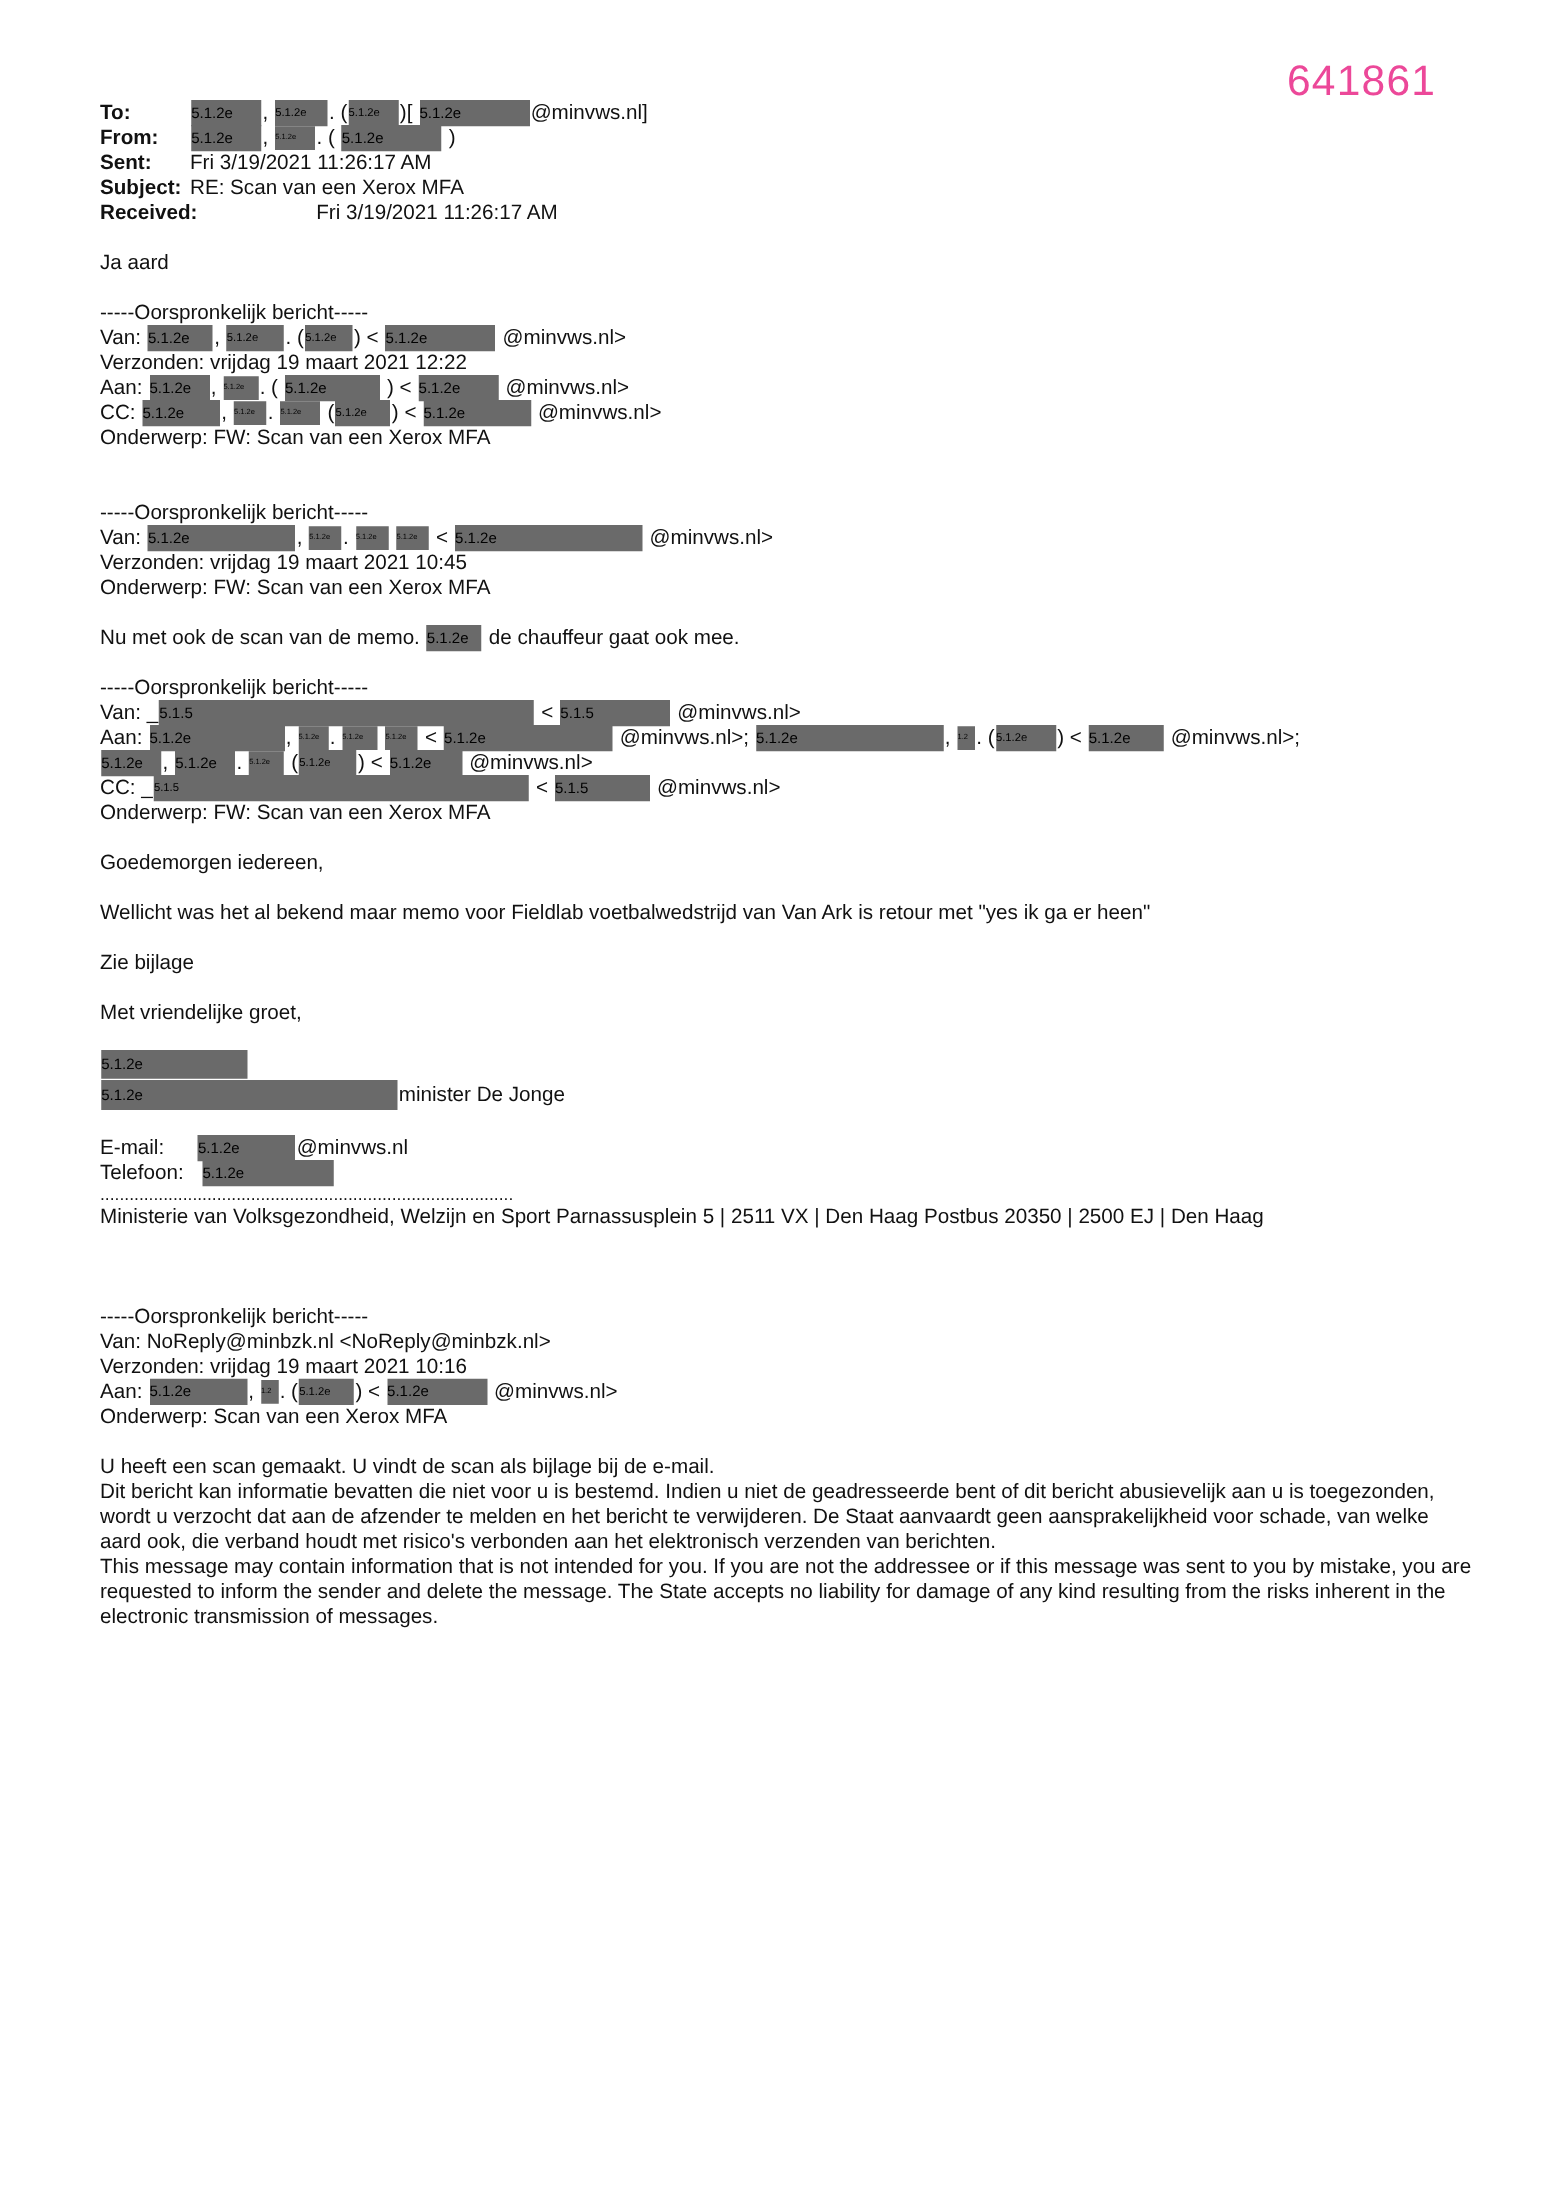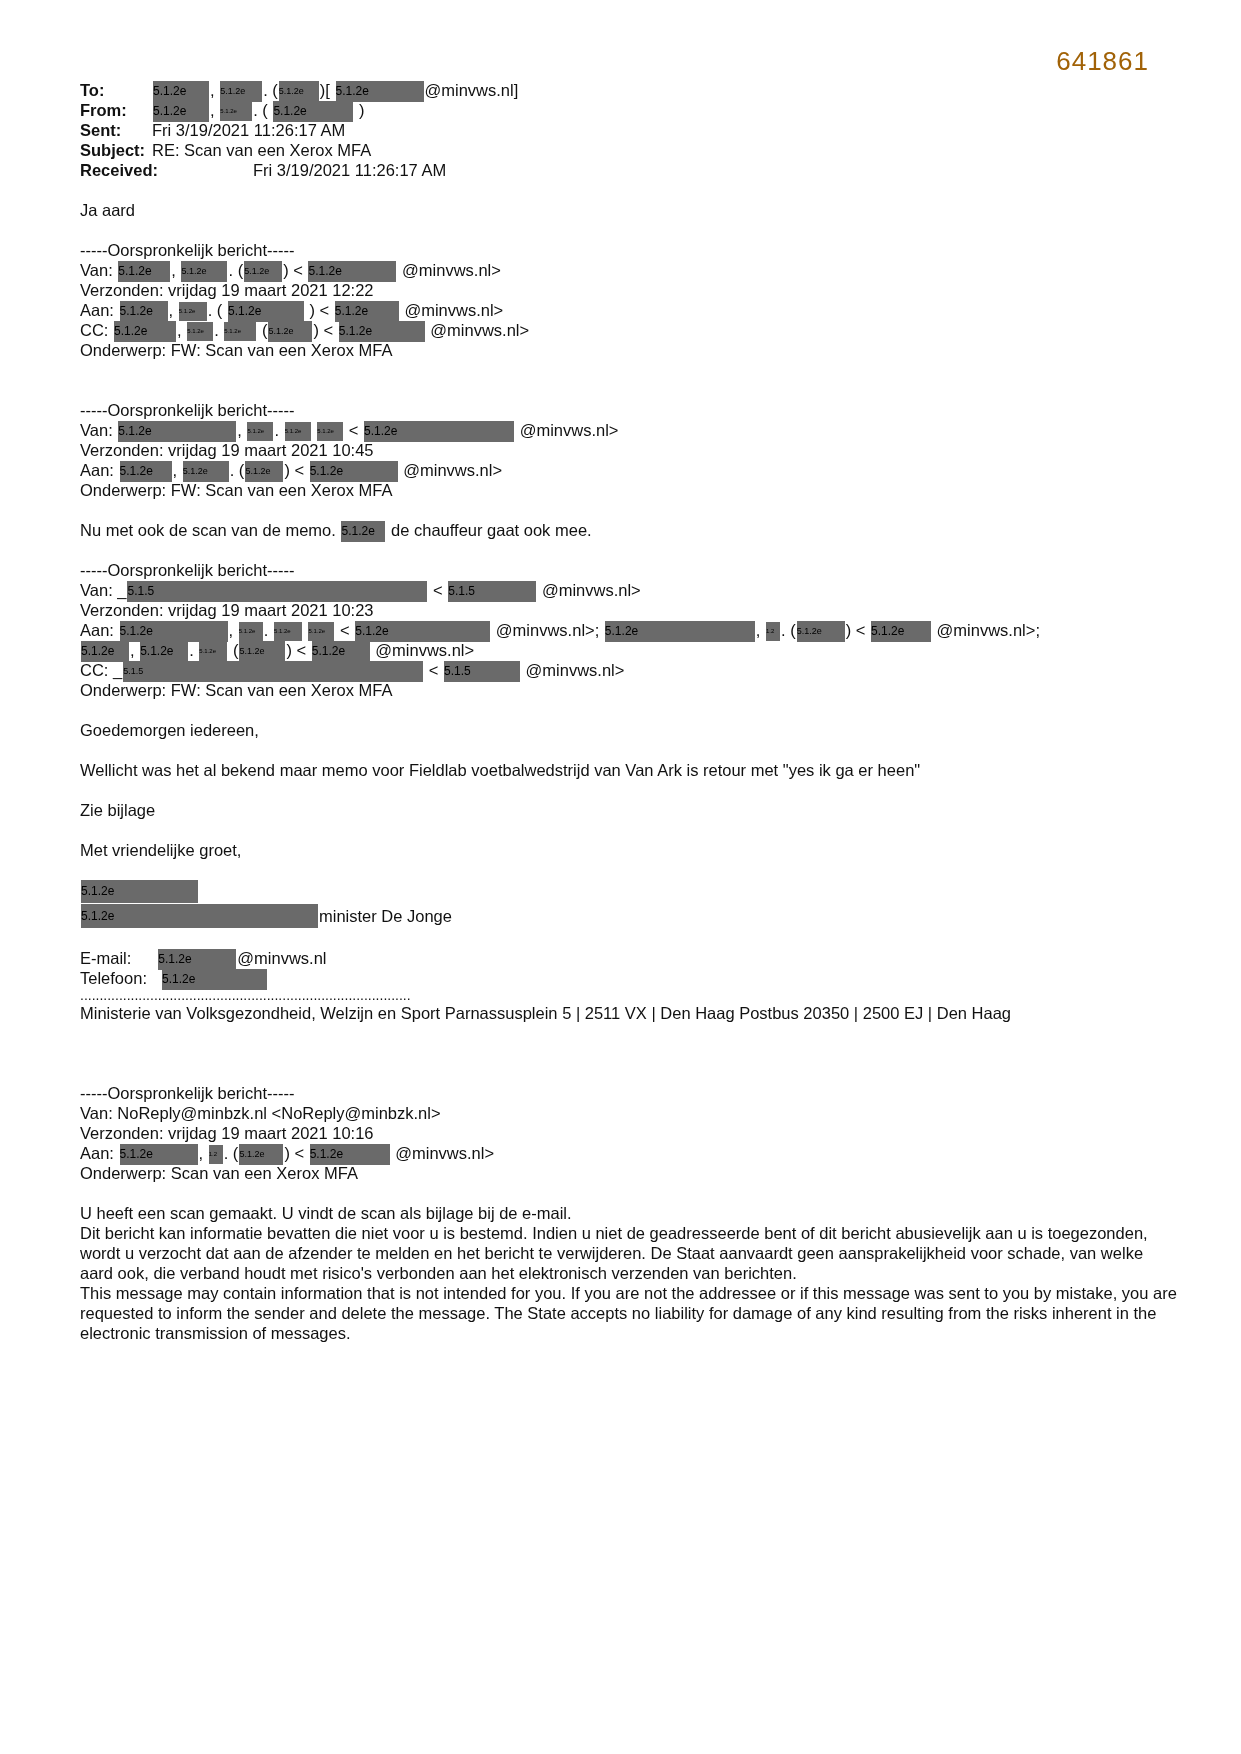--- a/index.html
+++ b/index.html
@@ -7,21 +7,21 @@
     position:relative;
     width:1241px;height:1754px;
     background:#ffffff;
     font-family:"Liberation Sans","DejaVu Sans",sans-serif;
     font-size:16.5px;color:#111;
     overflow:hidden;
     margin:0 auto;
   }
   .doc-number{
     position:absolute;top:46px;right:92px;
-    font-size:26px;letter-spacing:1px;color:#a16207;
+    font-size:34px;letter-spacing:1px;color:#ec4899;
   }
   .content{
     position:absolute;left:80px;top:80px;width:1100px;
   }
   .line{
     white-space:pre;
     height:20px;line-height:20px;
     overflow:visible;
   }
   .blank{height:20px;}
@@ -61,28 +61,26 @@
       <div class="line"><span>Van: </span><span class="redact" style="width: 52px;">5.1.2e</span><span>, </span><span class="redact sz-s" style="width: 46px;">5.1.2e</span><span>. (</span><span class="redact sz-s" style="width: 38px;">5.1.2e</span><span>) &lt; </span><span class="redact" style="width: 88px;">5.1.2e</span><span> @minvws.nl&gt;</span></div>
       <div class="line"><span>Verzonden: vrijdag 19 maart 2021 12:22</span></div>
       <div class="line"><span>Aan: </span><span class="redact" style="width: 48px;">5.1.2e</span><span>, </span><span class="redact sz-t" style="width: 28px;">5.1.2e</span><span>. ( </span><span class="redact" style="width: 76px;">5.1.2e</span><span> ) &lt; </span><span class="redact" style="width: 64px;">5.1.2e</span><span> @minvws.nl&gt;</span></div>
       <div class="line"><span>CC: </span><span class="redact" style="width: 62px;">5.1.2e</span><span>, </span><span class="redact sz-t" style="width: 26px;">5.1.2e</span><span>. </span><span class="redact sz-t" style="width: 32px;">5.1.2e</span><span> (</span><span class="redact sz-s" style="width: 44px;">5.1.2e</span><span>) &lt; </span><span class="redact" style="width: 86px;">5.1.2e</span><span> @minvws.nl&gt;</span></div>
       <div class="line"><span>Onderwerp: FW: Scan van een Xerox MFA</span></div>
       <div class="line blank"></div>
       <div class="line blank"></div>
       <div class="line"><span>-----Oorspronkelijk bericht-----</span></div>
       <div class="line"><span>Van: </span><span class="redact" style="width: 118px;">5.1.2e</span><span>, </span><span class="redact sz-t" style="width: 26px;">5.1.2e</span><span>. </span><span class="redact sz-t" style="width: 26px;">5.1.2e</span><span> </span><span class="redact sz-t" style="width: 26px;">5.1.2e</span><span> &lt; </span><span class="redact" style="width: 150px;">5.1.2e</span><span> @minvws.nl&gt;</span></div>
       <div class="line"><span>Verzonden: vrijdag 19 maart 2021 10:45</span></div>
-      <div class="line"><span>Aan: </span><span class="redact" style="width: 52px;">5.1.2e</span><span>, </span><span class="redact sz-s" style="width: 46px;">5.1.2e</span><span>. (</span><span class="redact sz-s" style="width: 38px;">5.1.2e</span><span>) &lt; </span><span class="redact" style="width: 88px;">5.1.2e</span><span> @minvws.nl&gt;</span></div>
       <div class="line"><span>Onderwerp: FW: Scan van een Xerox MFA</span></div>
       <div class="line blank"></div>
       <div class="line"><span>Nu met ook de scan van de memo. </span><span class="redact" style="width: 44px;">5.1.2e</span><span> de chauffeur gaat ook mee.</span></div>
       <div class="line blank"></div>
       <div class="line"><span>-----Oorspronkelijk bericht-----</span></div>
       <div class="line"><span>Van: _</span><span class="redact" style="width: 300px;">5.1.5</span><span> &lt; </span><span class="redact" style="width: 88px;">5.1.5</span><span> @minvws.nl&gt;</span></div>
-      <div class="line"><span>Verzonden: vrijdag 19 maart 2021 10:23</span></div>
       <div class="line"><span>Aan: </span><span class="redact" style="width: 108px;">5.1.2e</span><span>, </span><span class="redact sz-t" style="width: 24px;">5.1.2e</span><span>. </span><span class="redact sz-t" style="width: 28px;">5.1.2e</span><span> </span><span class="redact sz-t" style="width: 26px;">5.1.2e</span><span> &lt; </span><span class="redact" style="width: 135px;">5.1.2e</span><span> @minvws.nl&gt;; </span><span class="redact" style="width: 150px;">5.1.2e</span><span>, </span><span class="redact sz-t" style="width: 14px;">1.2</span><span>. (</span><span class="redact sz-s" style="width: 48px;">5.1.2e</span><span>) &lt; </span><span class="redact" style="width: 60px;">5.1.2e</span><span> @minvws.nl&gt;;</span></div>
       <div class="line"><span class="redact" style="width: 48px;">5.1.2e</span><span>, </span><span class="redact" style="width: 48px;">5.1.2e</span><span>. </span><span class="redact sz-t" style="width: 28px;">5.1.2e</span><span> (</span><span class="redact sz-s" style="width: 46px;">5.1.2e</span><span>) &lt; </span><span class="redact" style="width: 58px;">5.1.2e</span><span> @minvws.nl&gt;</span></div>
       <div class="line"><span>CC: _</span><span class="redact sz-s" style="width: 300px;">5.1.5</span><span> &lt; </span><span class="redact" style="width: 76px;">5.1.5</span><span> @minvws.nl&gt;</span></div>
       <div class="line"><span>Onderwerp: FW: Scan van een Xerox MFA</span></div>
       <div class="line blank"></div>
       <div class="line"><span>Goedemorgen iedereen,</span></div>
       <div class="line blank"></div>
       <div class="line"><span>Wellicht was het al bekend maar memo voor Fieldlab voetbalwedstrijd van Van Ark is retour met "yes ik ga er heen"</span></div>
       <div class="line blank"></div>
       <div class="line"><span>Zie bijlage</span></div>

